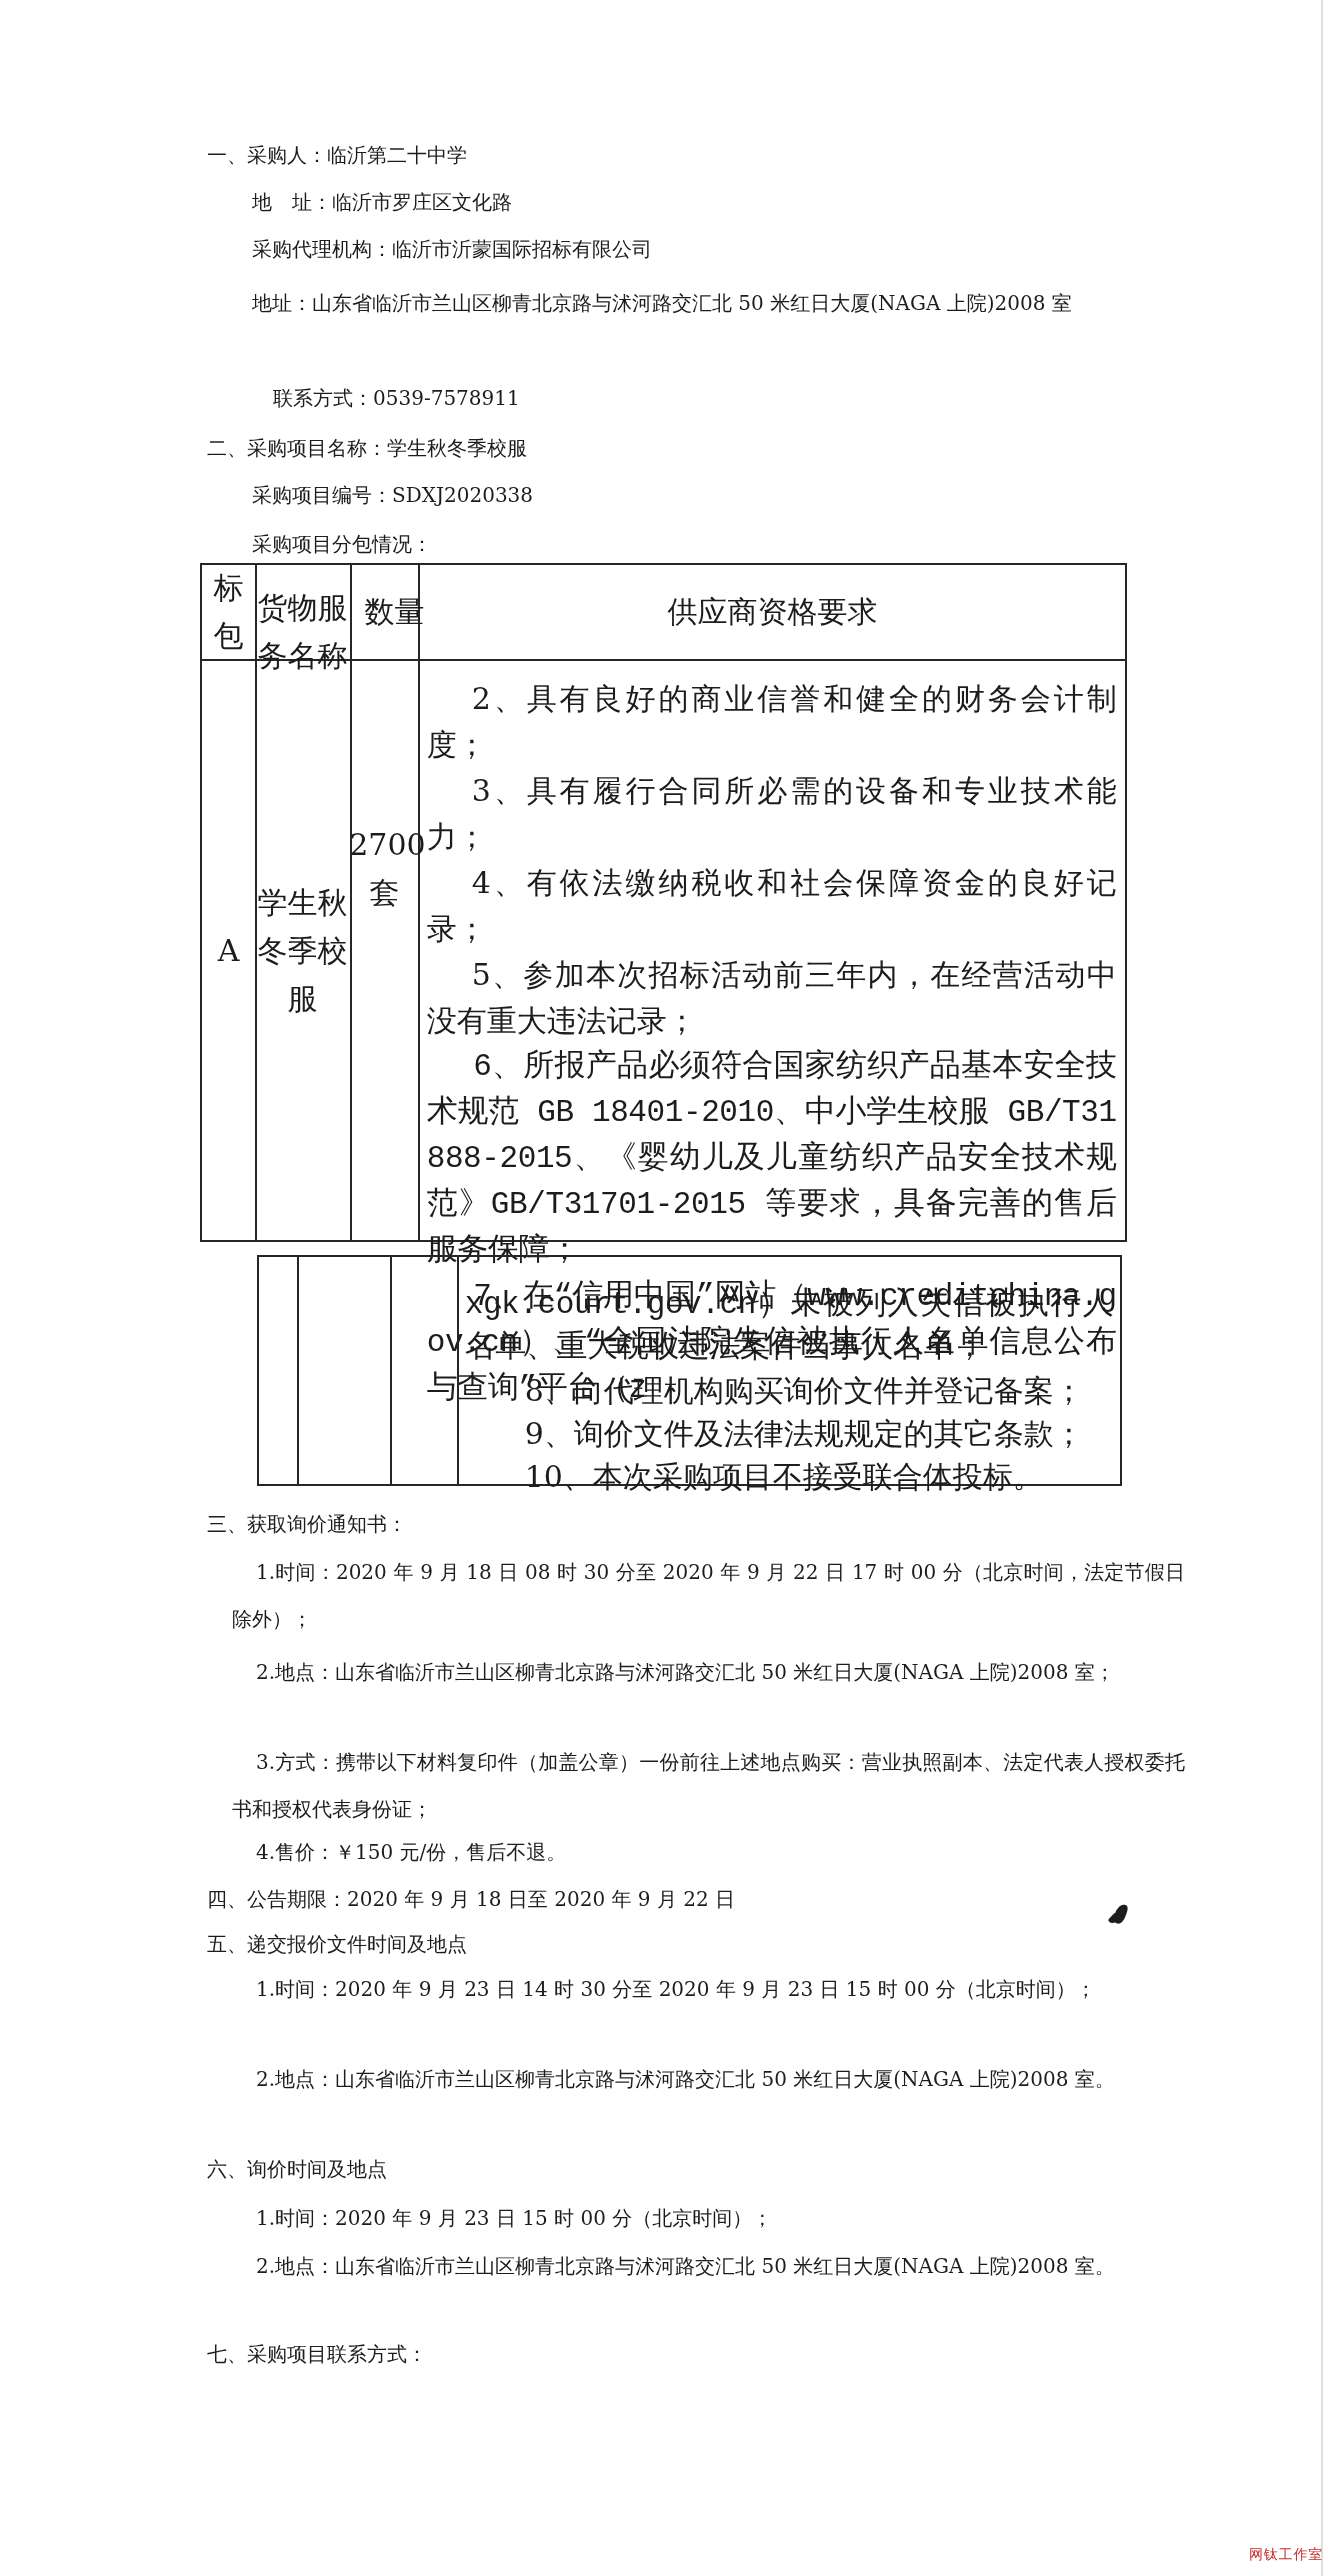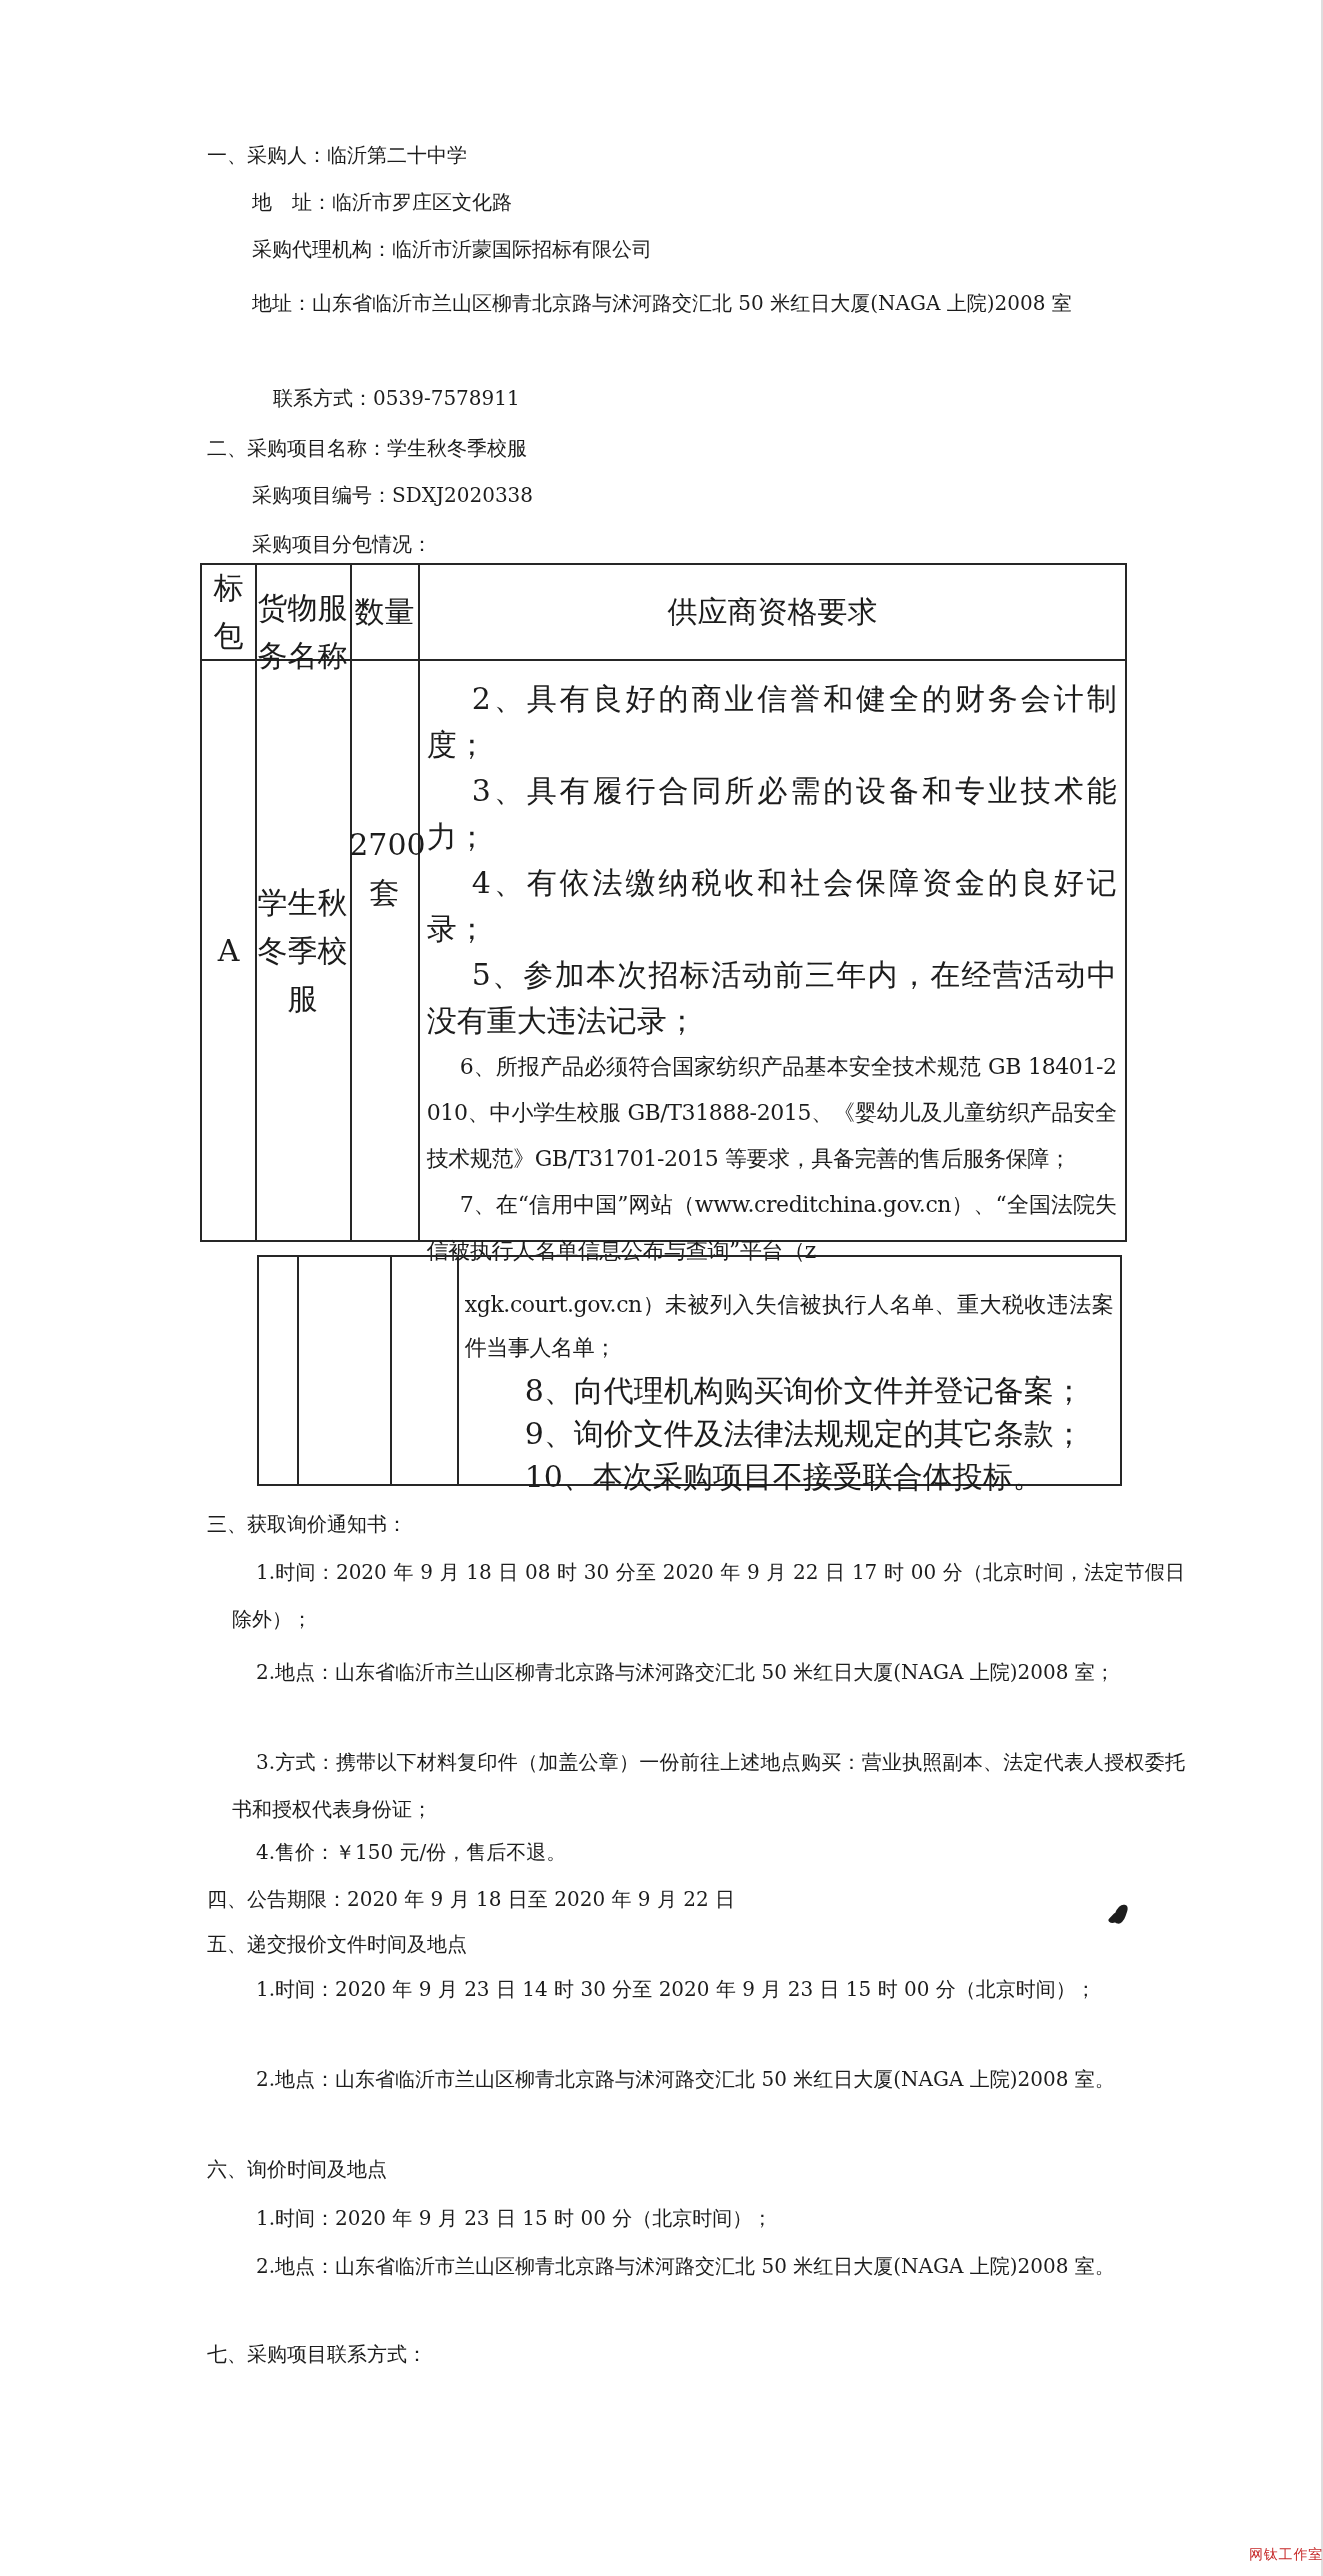--- a/index.html
+++ b/index.html
@@ -24,21 +24,21 @@
   .tbl2{left:257px;top:1255px;width:861px;height:227px;}
   .vline{position:absolute;top:0;bottom:0;width:1.7px;background:#262626;}
   .hline{position:absolute;left:0;right:0;height:1.7px;background:#262626;}
   .cell{position:absolute;display:flex;align-items:center;justify-content:center;
         font-size:30px;line-height:48px;text-align:center;}
   .cell .wrap{display:inline-block;}
   .req{position:absolute;left:218px;top:96px;width:705px;height:579px;
        padding:15px 8.3px 0 6.7px;box-sizing:border-box;}
   .req-item{font-size:30px;line-height:46px;text-align:justify;
             text-indent:1.5em;word-break:break-all;}
-  .compact{font-size:22px;letter-spacing:-0.4px;}
+  .compact{font-size:31px;letter-spacing:-0.4px;font-family:Liberation Mono, monospace;}
   .req2{position:absolute;left:199px;top:16px;width:662px;height:227px;
         padding:10px 6.7px 0 6.7px;box-sizing:border-box;}
   .req2 .req-item{line-height:43px;text-indent:2em;}
   .req2 .cont{text-indent:0;}
   
   .blot{position:absolute;left:1115px;top:1904px;width:11px;height:20px;
         background:#1d1d1d;border-radius:70% 30% 55% 45%;transform:rotate(18deg);}
   .blot:after{content:"";position:absolute;left:-3.3px;top:11.7px;width:7.5px;height:10px;
         background:#1d1d1d;border-radius:0 0 80% 20%;transform:rotate(25deg);}
   
@@ -66,21 +66,21 @@
     <div class="vline" style="left:148px"></div>
     <div class="vline" style="left:216px"></div>
     <div class="hline" style="top:94px"></div>
 
     <div class="cell" style="left:0;top:0;width:53px;height:94px">
       <span class="wrap" style="width:1.1em">标包</span>
     </div>
     <div class="cell" style="left:54px;top:12px;width:93px;height:110px">
       <span class="wrap" style="width:3.05em">货物服务名称</span>
     </div>
-    <div class="cell" style="left:149px;top:0;width:67px;height:94px">
+    <div class="cell" style="left:159px;top:0;width:67px;height:94px">
       <span>数量</span>
     </div>
     <div class="cell" style="left:218px;top:0;width:705px;height:94px">
       <span>供应商资格要求</span>
     </div>
 
     <div class="cell" style="left:0;top:96px;width:53px;height:579px">
       <span>A</span>
     </div>
     <div class="cell" style="left:54px;top:96px;width:93px;height:579px">

